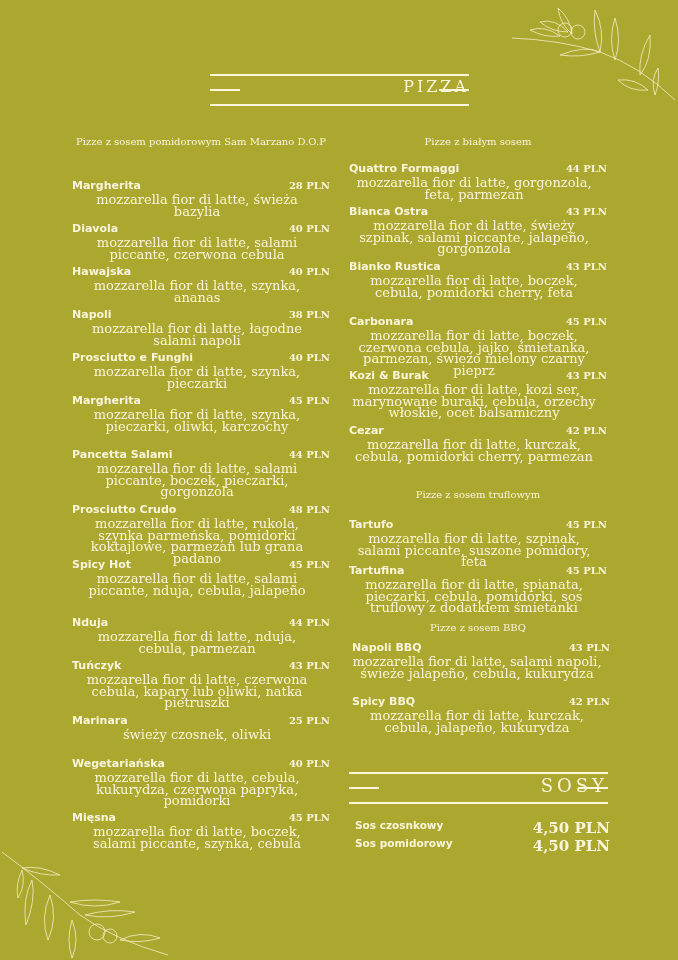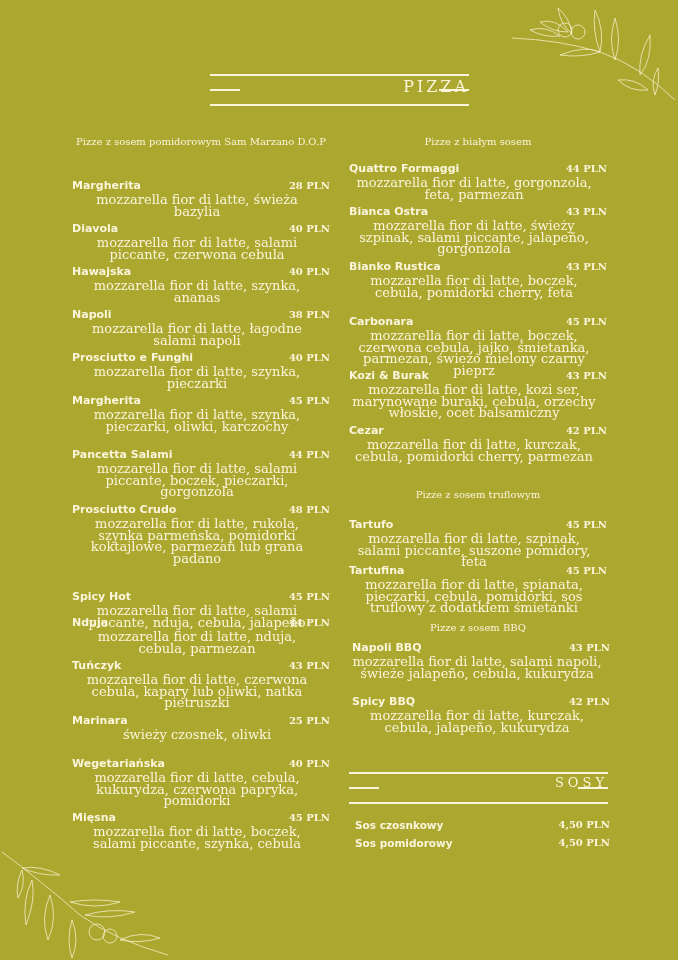--- a/index.html
+++ b/index.html
@@ -23,36 +23,36 @@
   .banner .line-bot { bottom: 0; }
   .banner .dash { position: absolute; top: 15px; width: 30px; height: 2px; background: #fbf5dc; }
   .banner .dash.l { left: 0; }
   .banner .dash.r { right: 0; }
   .banner .title {
     position: absolute; left: 0; right: 0; top: 3px; text-align: right;
     font-family: "DejaVu Serif", serif; font-size: 16px; letter-spacing: 3px;
   }
   .banner-pizza { left: 210px; top: 74px; width: 259px; }
   .banner-sosy { left: 349px; top: 772px; width: 259px; height: 32px; }
-  .banner-sosy .title { font-size: 13px; letter-spacing: 4px; }
+  .banner-sosy .title { font-size: 18px; letter-spacing: 4px; }
 
   .section-h {
     text-align: center; font-size: 10px; margin: 0;
   }
   .item { position: absolute; width: 258px; text-align: center; }
   .item .row { display: flex; justify-content: space-between; align-items: baseline; }
   .item .name {
     font-family: "DejaVu Sans", sans-serif; font-weight: bold; font-size: 11px;
   }
   .item .price { font-size: 10px; font-weight: bold; }
   .item .desc { font-size: 13px; line-height: 11.5px; margin-top: 2px; width: 250px; }
 
   .sauce { position: absolute; width: 255px; display: flex; justify-content: space-between; }
   .sauce .name { font-family: "DejaVu Sans", sans-serif; font-weight: bold; font-size: 10.5px; }
-  .sauce .price { font-size: 10px; font-weight: bold; }
+  .sauce .price { font-size: 15px; font-weight: bold; }
   .abs { position: absolute; }
 </style>
 </head>
 <body>
 
 <div class="page">
 
   <svg class="branch branch-top" viewBox="0 0 178 110" fill="none" stroke="#f4edc6" stroke-width="0.8">
     <path d="M12 38 Q60 40 100 52 Q140 66 175 100"></path>
     <path d="M30 30 Q45 25 60 36 Q45 38 30 30Z"></path>
@@ -140,21 +140,21 @@
       </div>
     <div class="desc">mozzarella fior di latte, salami piccante, boczek, pieczarki, gorgonzola</div>
   </div>
   <div class="item" style="left:72px; top:503px;">
     <div class="row">
         <span class="name">Prosciutto Crudo</span>
         <span class="price">48 PLN</span>
       </div>
     <div class="desc">mozzarella fior di latte, rukola, szynka parmeńska, pomidorki koktajlowe, parmezan lub grana padano</div>
   </div>
-  <div class="item" style="left:72px; top:558px;margin-top:32px;">
+  <div class="item" style="left:72px; top:558px;">
     <div class="row">
         <span class="name">Spicy Hot</span>
         <span class="price">45 PLN</span>
       </div>
     <div class="desc">mozzarella fior di latte, salami piccante, nduja, cebula, jalapeño</div>
   </div>
   <div class="item" style="left:72px; top:616px;">
     <div class="row">
         <span class="name">Nduja</span>
         <span class="price">44 PLN</span>

